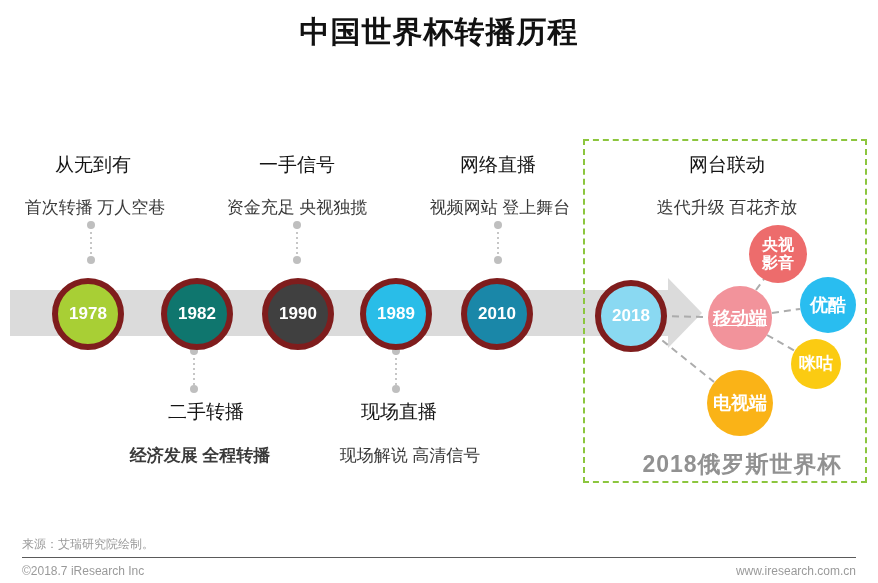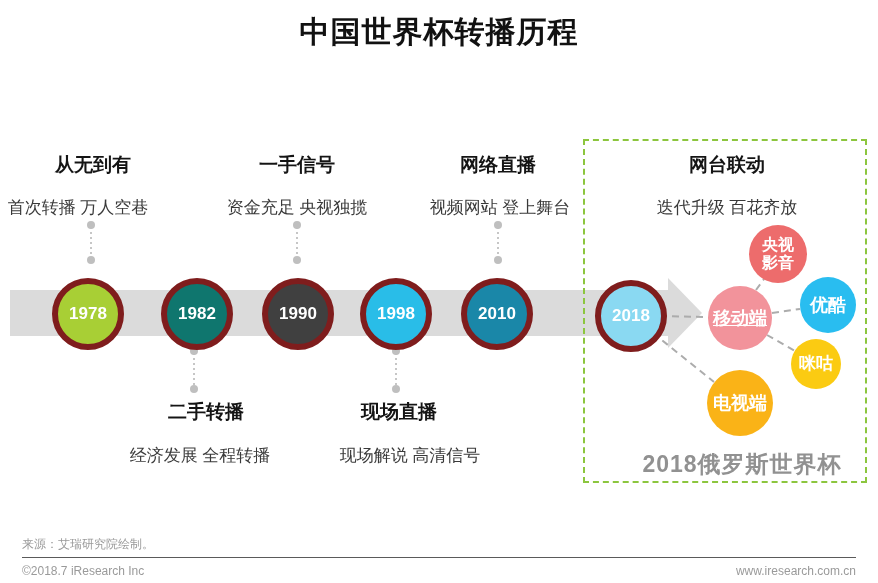--- a/index.html
+++ b/index.html
@@ -20,21 +20,21 @@
     border-left:34px solid #DBDBDB;
   }
   
   .year-circle{
     width:60px;height:60px;border-radius:50%;border:6px solid #7f1d1d;
     display:flex;align-items:center;justify-content:center;
     color:#fff;font-weight:bold;font-size:17px;z-index:4;
   }
   
   .stage-heading{
-    transform:translateX(-50%);font-size:19px;font-weight:bold;color:#141414;
+    transform:translateX(-50%);font-size:19px;font-weight:normal;color:#141414;
     white-space:nowrap;z-index:3;
   }
   .stage-desc{
     transform:translateX(-50%);font-size:17px;color:#3a3a3a;
     white-space:nowrap;z-index:3;
   }
   
   .highlight-box{
     left:583px;top:139px;width:284px;height:344px;
     border:2px dashed #8CC63E;box-sizing:border-box;z-index:2;
@@ -100,40 +100,40 @@
 <div class="abs year-circle" style="left: 52px; top: 278px; background: rgb(168, 207, 53);">
     <span>1978</span>
   </div>
 <div class="abs year-circle" style="left: 161px; top: 278px; background: #0f766e;">
     <span>1982</span>
   </div>
 <div class="abs year-circle" style="left: 262px; top: 278px; background: #404040;">
     <span>1990</span>
   </div>
 <div class="abs year-circle" style="left: 360px; top: 278px; background: rgb(41, 189, 232);">
-    <span>1998</span>
+    <span>1989</span>
   </div>
 <div class="abs year-circle" style="left: 461px; top: 278px; background: rgb(26, 135, 168);">
     <span>2010</span>
   </div>
 <div class="abs year-circle" style="left: 595px; top: 280px; background: rgb(138, 217, 242);">
     <span>2018</span>
   </div>
 
 <div class="abs stage-heading" style="left:93px;top:152px;">从无到有</div>
-<div class="abs stage-desc" style="left:78px;top:196px;">首次转播 万人空巷</div>
+<div class="abs stage-desc" style="left:95px;top:196px;">首次转播 万人空巷</div>
 <div class="abs stage-heading" style="left:297px;top:152px;">一手信号</div>
 <div class="abs stage-desc" style="left:297px;top:196px;">资金充足 央视独揽</div>
 <div class="abs stage-heading" style="left:498px;top:152px;">网络直播</div>
 <div class="abs stage-desc" style="left:500px;top:196px;">视频网站 登上舞台</div>
 <div class="abs stage-heading" style="left:727px;top:152px;">网台联动</div>
 <div class="abs stage-desc" style="left:727px;top:196px;">迭代升级 百花齐放</div>
 
 <div class="abs stage-heading" style="left:206px;top:399px;text-align:center;">二手转播</div>
-<div class="abs stage-desc" style="left:200px;top:444px;">经济发展 全程转播</div>
+<div class="abs stage-desc" style="left:200px;top:444px;font-weight:bold;">经济发展 全程转播</div>
 <div class="abs stage-heading" style="left:399px;top:399px;">现场直播</div>
 <div class="abs stage-desc" style="left:398px;top:444px;margin-left:12px;">现场解说 高清信号</div>
 
 <div class="abs platform-circle" style="left: 749px; top: 225px; width: 58px; height: 58px; font-size: 16px; padding: 0px 6px; box-sizing: border-box; background: rgb(237, 108, 108);">
     <span>央视影音</span>
   </div>
 <div class="abs platform-circle" style="left: 708px; top: 286px; width: 64px; height: 64px; font-size: 18px; background: rgb(242, 147, 155); text-decoration: underline;">
     <span>移动端</span>
   </div>
 <div class="abs platform-circle" style="left: 800px; top: 277px; width: 56px; height: 56px; font-size: 18px; background: rgb(41, 189, 240);">

